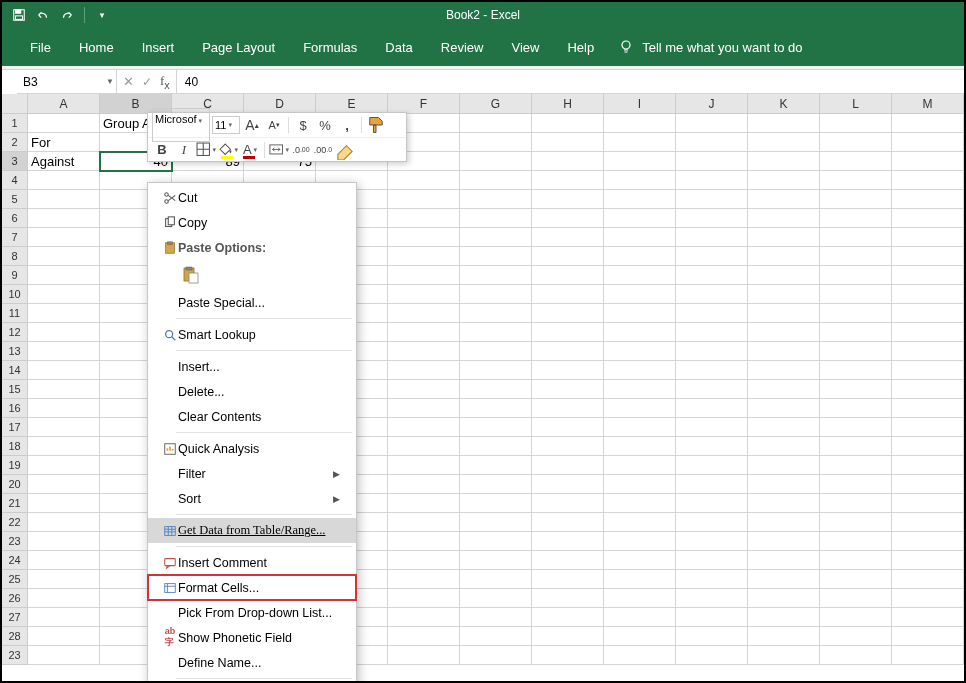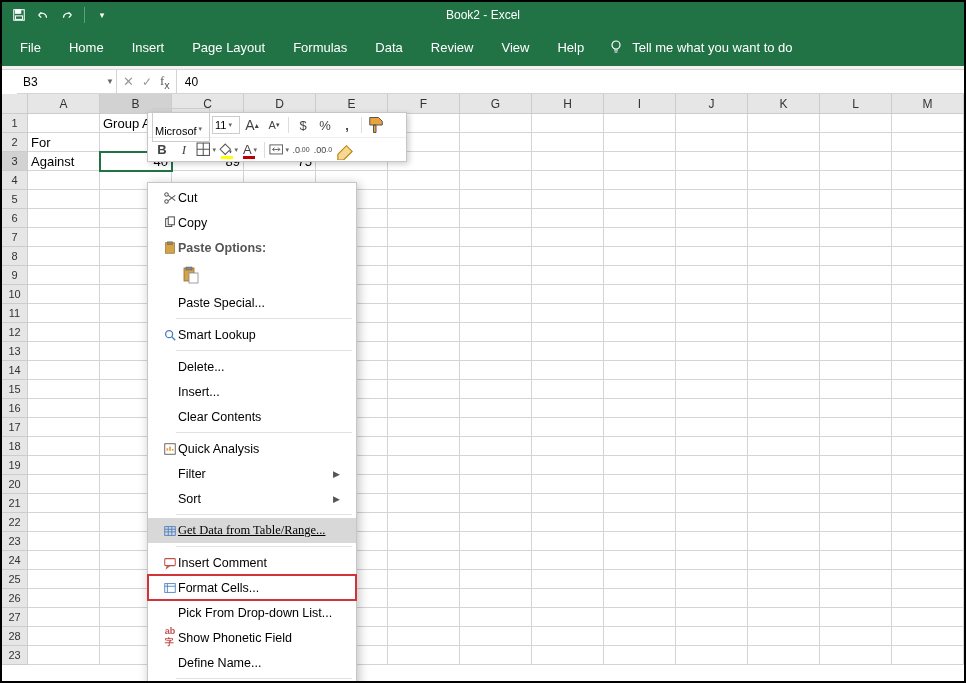--- a/index.html
+++ b/index.html
@@ -7,21 +7,21 @@
 
 
 .titlebar { background: #217346; height: 26px; display: flex; align-items: center; color: #fff; font-size: 12px; position: relative; }
 .qat { display: flex; align-items: center; gap: 2px; padding-left: 6px; }
 .qat-btn { width: 22px; height: 22px; display: flex; align-items: center; justify-content: center; color: #fff; }
 .qat-btn svg { width: 14px; height: 14px; }
 .title-text { position: absolute; left: 50%; transform: translateX(-50%); font-size: 12px; }
 .qat-sep { width: 1px; height: 16px; background: rgba(255,255,255,0.3); margin: 0 4px; }
 
 
-.ribbon-tabs { background: #217346; height: 38px; display: flex; align-items: center; padding-left: 4px; gap: 0; }
+.ribbon-tabs { background: #217346; height: 38px; display: flex; align-items: center; padding-left: 14px; gap: 0; }
 .ribbon-tab { color: #fff; font-size: 13px; padding: 0 14px; height: 100%; display: flex; align-items: center; cursor: pointer; }
 .tell-me { display: flex; align-items: center; gap: 8px; margin-left: 10px; color: #fff; font-size: 13px; }
 .tell-me svg { width: 16px; height: 16px; }
 
 
 .ribbon-space { background: #f3f2f1; height: 4px; border-bottom: 1px solid #d4d4d4; }
 
 
 .formula-row { height: 24px; display: flex; align-items: stretch; border-bottom: 1px solid #d4d4d4; background: #fff; margin-left: 15px; }
 .name-box { width: 100px; border-right: 1px solid #d4d4d4; display: flex; align-items: center; padding: 0 6px; font-size: 12px; position: relative; }
@@ -43,21 +43,21 @@
 .row-h { width: 26px; background: #e6e6e6; border-right: 1px solid #ccc; border-bottom: 1px solid #ccc; display: flex; align-items: center; justify-content: center; font-size: 11px; color: #333; }
 .row-h.sel { background: #d2d2d2; }
 .cell { width: 72px; border-right: 1px solid #d4d4d4; border-bottom: 1px solid #d4d4d4; font-size: 13px; padding: 0 3px; display: flex; align-items: center; overflow: hidden; white-space: nowrap; }
 .cell.num { justify-content: flex-end; }
 .cell.active { outline: 2px solid #217346; outline-offset: -1px; background: #fff; z-index: 1; }
 
 
 .mini-toolbar { position: absolute; left: 145px; top: 110px; width: 260px; background: #fff; border: 1px solid #c6c6c6; box-shadow: 2px 2px 6px rgba(0,0,0,0.2); z-index: 10; }
 .mini-row { display: flex; align-items: center; height: 24px; padding: 0 4px; gap: 2px; }
 .mini-row + .mini-row { border-top: 1px solid #eee; }
-.mt-font { width: 58px; height: 18px; border: 1px solid #ccc; font-size: 11px; padding: 16px 2px; display: flex; align-items: flex-start; position: relative; }
+.mt-font { width: 58px; height: 18px; border: 1px solid #ccc; font-size: 11px; padding: 16px 2px; display: flex; align-items: flex-end; position: relative; }
 .mt-size { width: 28px; height: 18px; border: 1px solid #ccc; font-size: 11px; padding: 0 2px; display: flex; align-items: center; position: relative; }
 .mt-dd { font-size: 7px; color: #666; margin-left: 2px; }
 .mt-btn { width: 20px; height: 20px; display: flex; align-items: center; justify-content: center; font-size: 13px; color: #444; }
 .mt-btn.bold { font-weight: bold; }
 .mt-btn.italic { font-style: italic; font-family: serif; }
 .mt-sep { width: 1px; height: 16px; background: #ddd; margin: 0 2px; }
 .mt-font-color { position: relative; }
 .mt-font-color::after { content:''; position: absolute; bottom: 1px; left: 3px; right: 5px; height: 3px; background: #c00000; }
 .mt-fill { position: relative; }
 .mt-fill::after { content:''; position: absolute; bottom: 1px; left: 3px; right: 5px; height: 3px; background: #ffff00; }
@@ -740,24 +740,24 @@
     <span class="ctx-ico">
         <svg viewBox="0 0 16 16" fill="none" stroke="#4a7cbf" stroke-width="1.5">
           <circle cx="7" cy="7" r="4"></circle>
           <path d="M10 10l4 4"></path>
         </svg>
       </span>
     <span>Smart Lookup</span>
   </div>
   <div class="ctx-sep"></div>
   <div class="ctx-item">
+      <span>Insert...</span>
+    </div>
+  <div class="ctx-item">
       <span>Delete...</span>
-    </div>
-  <div class="ctx-item">
-      <span>Insert...</span>
     </div>
   <div class="ctx-item">
       <span>Clear Contents</span>
     </div>
   <div class="ctx-sep"></div>
   <div class="ctx-item">
     <span class="ctx-ico">
         <svg viewBox="0 0 16 16" fill="none" stroke="#555" stroke-width="1">
           <rect x="2" y="2" width="12" height="12"></rect>
           <path d="M5 10v-3M8 10V5M11 10v-2" stroke="#e8a33d" stroke-width="2"></path>

